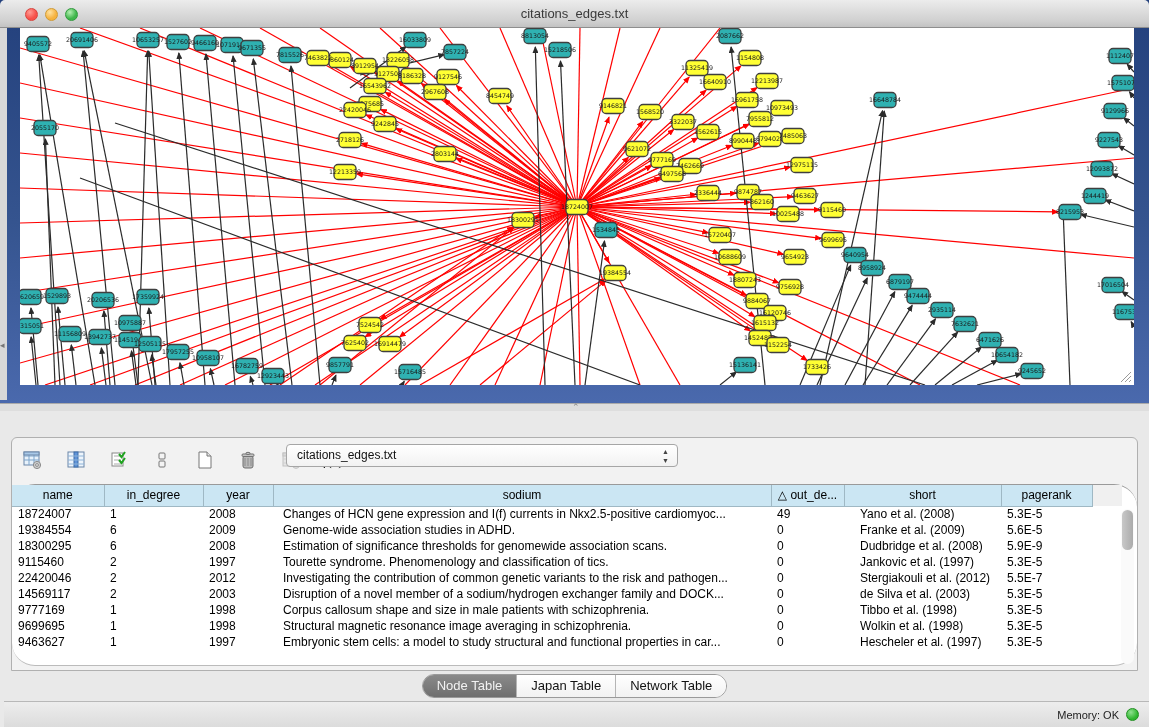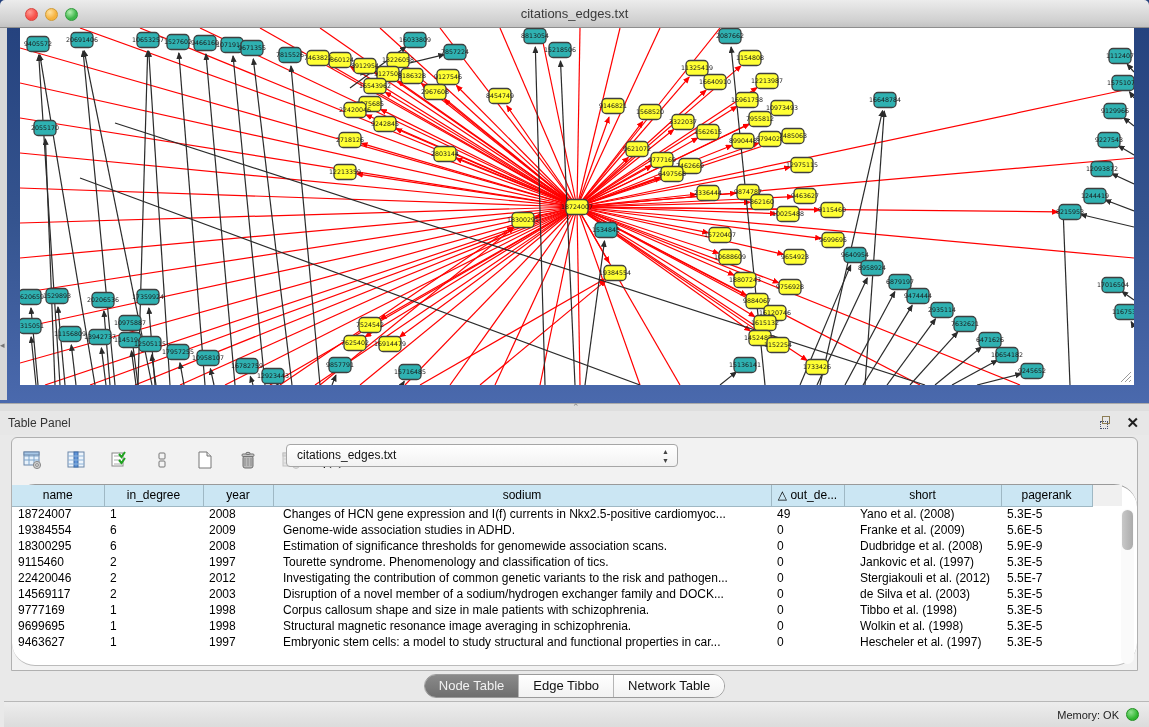--- a/index.html
+++ b/index.html
@@ -711,28 +711,20 @@
       <svg class="resize-grip" viewBox="0 0 14 14">
         <path d="M13 3 L3 13 M13 7 L7 13 M13 11 L11 13" stroke="#9a9a9a" stroke-width="1" fill="none"></path>
       </svg>
     </div>
   </div>
 
   <div class="divider">
     <span class="divider-handle">⌃</span>
   </div>
 
-  <div class="panel-header">
-    <span class="panel-title">Table Panel</span>
-    <span class="float-icon">
-        <span class="sq1"></span>
-        <span class="sq2"></span>
-      </span>
-    <span class="close-icon">✕</span>
-  </div>
 
   <div class="panel-container">
 
     <div class="toolbar">
       <span class="tool-btn">
         <svg width="20" height="20" viewBox="0 0 20 20">
           <rect x="1" y="2" width="15" height="13" fill="#e8f2fb" stroke="#6b86a8"></rect>
           <path d="M1 6 H16 M1 10 H16 M6 2 V15 M11 2 V15" stroke="#7fa6cc" stroke-width="1" fill="none"></path>
           <rect x="1" y="2" width="15" height="3" fill="#a9c9e8" stroke="#6b86a8"></rect>
           <circle cx="14" cy="15" r="3.6" fill="#cfcfcf" stroke="#8a8a8a"></circle>
@@ -911,21 +903,21 @@
       </table>
       <div class="vscroll">
         <div class="vthumb"></div>
       </div>
     </div>
   </div>
 
   <div class="tabs-row">
     <div class="seg" id="seg-tabs">
         <span class="seg-btn active">Node Table</span>
-        <span class="seg-btn">Edge Tibbo</span>
+        <span class="seg-btn">Japan Table</span>
         <span class="seg-btn">Network Table</span>
       </div>
   </div>
 
   <div class="statusbar">
     <span class="mem-text">Memory: OK</span>
     <span class="mem-dot"></span>
   </div>
 
 </div>

